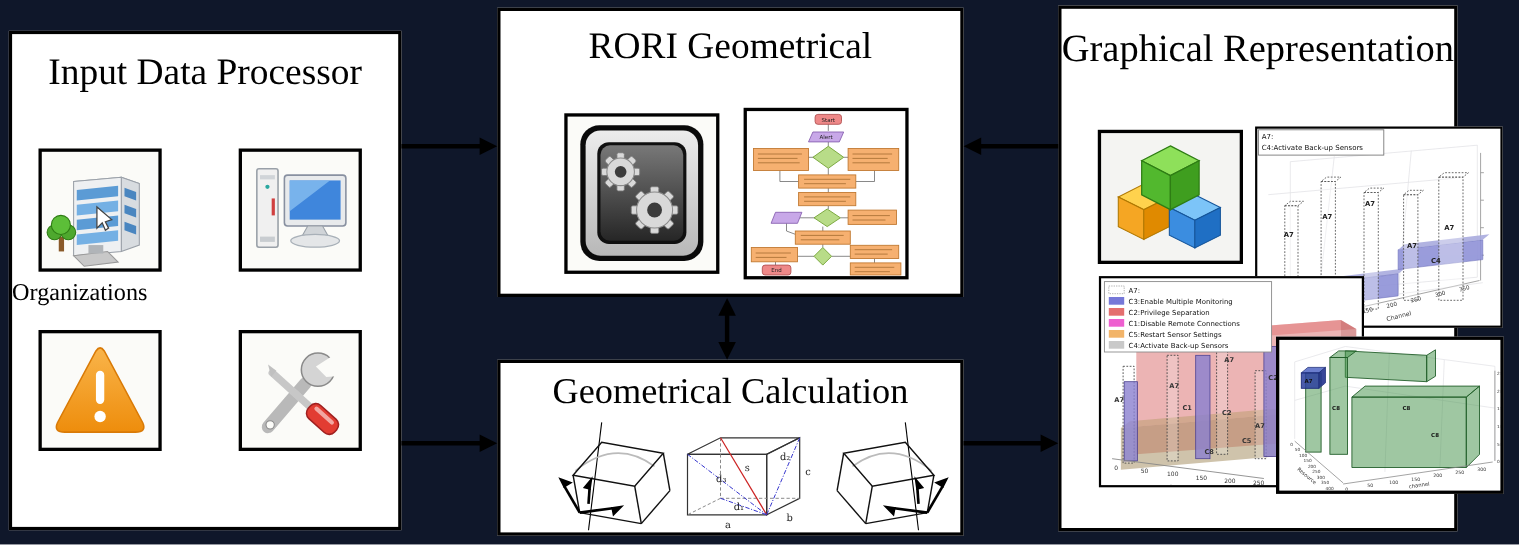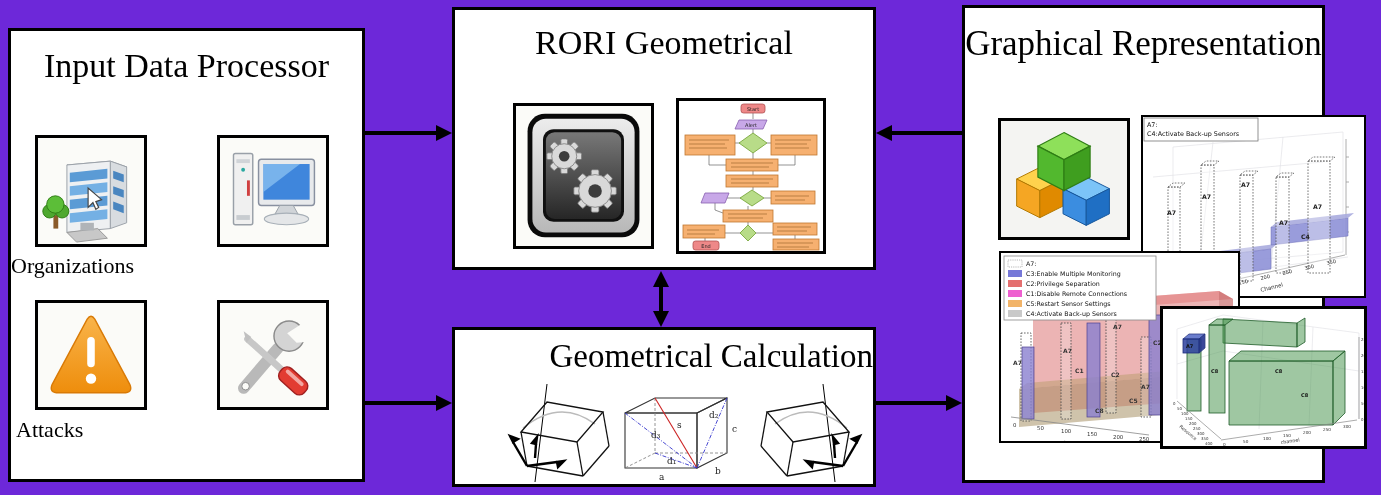--- a/index.html
+++ b/index.html
@@ -1,25 +1,25 @@
 <!DOCTYPE html>
 <html><head>
 <meta charset="utf-8">
 <style>
   html,body{margin:0;padding:0;background:#fff;}
-  #canvas{position:relative;width:1381px;height:495px;background:#6d28d9;
+  #canvas{position:relative;width:1381px;height:495px;background:#0f172a;
           font-family:"Liberation Serif",serif;overflow:hidden;}
   .box{position:absolute;border:3px solid #000;background:#fff;box-sizing:border-box;}
   .box-title{text-align:center;color:#000;font-family:"Liberation Serif",serif;}
   #input-box{left:8px;top:28px;width:357px;height:454px;}
   #input-box .box-title{margin-top:16px;font-size:34px;}
   #rori-box{left:452px;top:7px;width:424px;height:263px;}
   #rori-box .box-title{margin-top:14px;font-size:34px;}
   #geo-box{left:452px;top:327px;width:424px;height:160px;}
-  #geo-box .box-title{margin-top:8px;font-size:33px;text-align:right;}
+  #geo-box .box-title{margin-top:8px;font-size:33px;}
   #graph-box{left:962px;top:5px;width:363px;height:478px;}
   #graph-box .box-title{margin-top:16px;font-size:35px;}
   .icon-frame{position:absolute;border:3px solid #000;background:#fbfbf8;box-sizing:border-box;}
   .icon-label{position:absolute;text-align:left;font-size:22px;color:#000;}
   .plot{position:absolute;background:#fff;box-sizing:border-box;}
   #plot-top{left:176px;top:107px;width:225px;height:183px;border:2px solid #000;z-index:1;}
   #plot-mid{left:34px;top:243px;width:241px;height:192px;border:2px solid #000;z-index:2;}
   #plot-green{left:195px;top:298px;width:207px;height:143px;border:3px solid #000;z-index:3;}
   #arrows{position:absolute;left:0;top:0;z-index:4;pointer-events:none;}
   svg{display:block;}
@@ -77,21 +77,20 @@
           <linearGradient id="og" x1="0" y1="0" x2="0" y2="1">
             <stop offset="0" stop-color="#f9b44a"></stop>
               <stop offset="1" stop-color="#ee8d0c"></stop>
           </linearGradient>
         </defs>
         <path d="M51,17 Q55,11 59,17 L96,86 Q100,95 89,95 L21,95 Q10,95 14,86 Z" fill="url(#og)" stroke="#d97a06" stroke-width="1.5"></path>
         <rect x="51" y="36" width="8" height="32" rx="4" fill="#fff"></rect>
         <circle cx="55" cy="80" r="5.5" fill="#fff"></circle>
       </svg>
     </div>
-    <div class="icon-label" style="left:5px;top:386px;width:152px;">Attacks</div>
 
     <div class="icon-frame" style="left:206px;top:269px;width:112px;height:110px;">
       <svg width="106" height="104" viewBox="0 0 110 110">
         <path d="M24,90 L60,48" stroke="#c9c9c9" stroke-width="12" stroke-linecap="round"></path>
         <path d="M24,90 L60,48" stroke="#8a8a8a" stroke-width="12" stroke-linecap="round" fill="none" opacity="0.25"></path>
         <circle cx="72" cy="35" r="16" fill="#d4d4d4" stroke="#8a8a8a" stroke-width="1.5"></circle>
         <polygon points="70,32 104,10 104,40 80,42" fill="#fbfbf8"></polygon>
         <circle cx="26" cy="88" r="4" fill="#fbfbf8" stroke="#8a8a8a" stroke-width="1"></circle>
         <path d="M28,38 L68,74" stroke="#e0e0e0" stroke-width="7" stroke-linecap="round"></path>
         <path d="M28,38 L68,74" stroke="#909090" stroke-width="7" stroke-linecap="round" opacity="0.3"></path>

